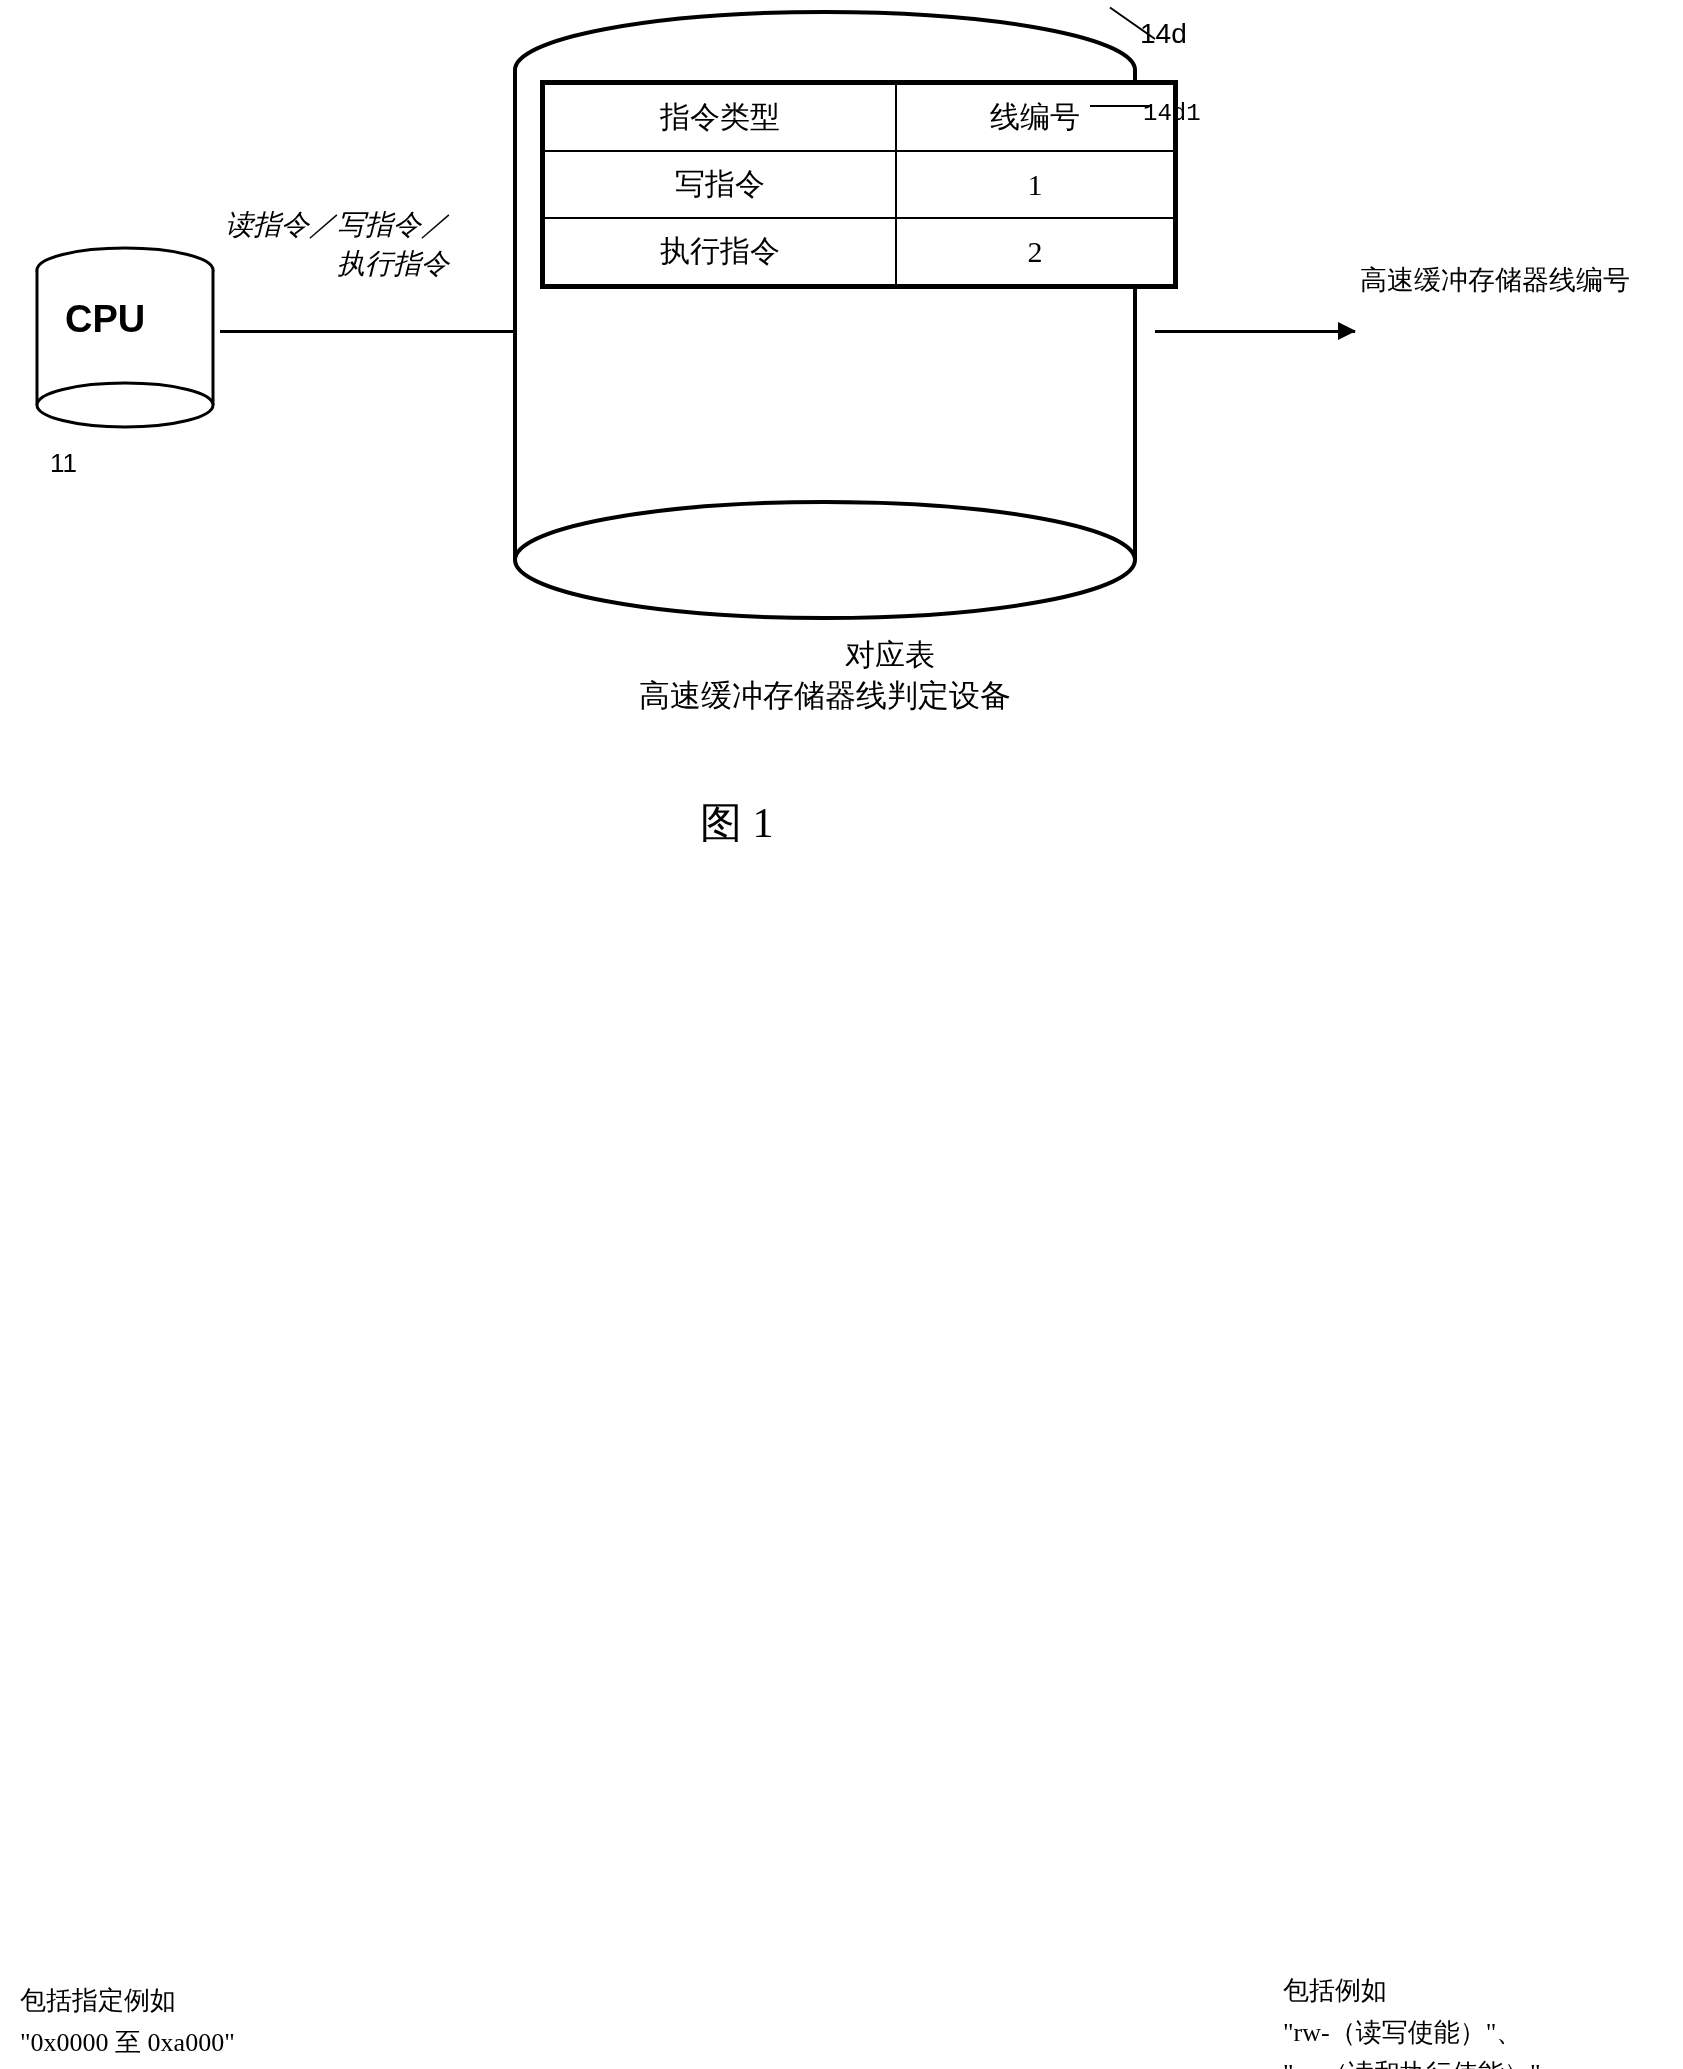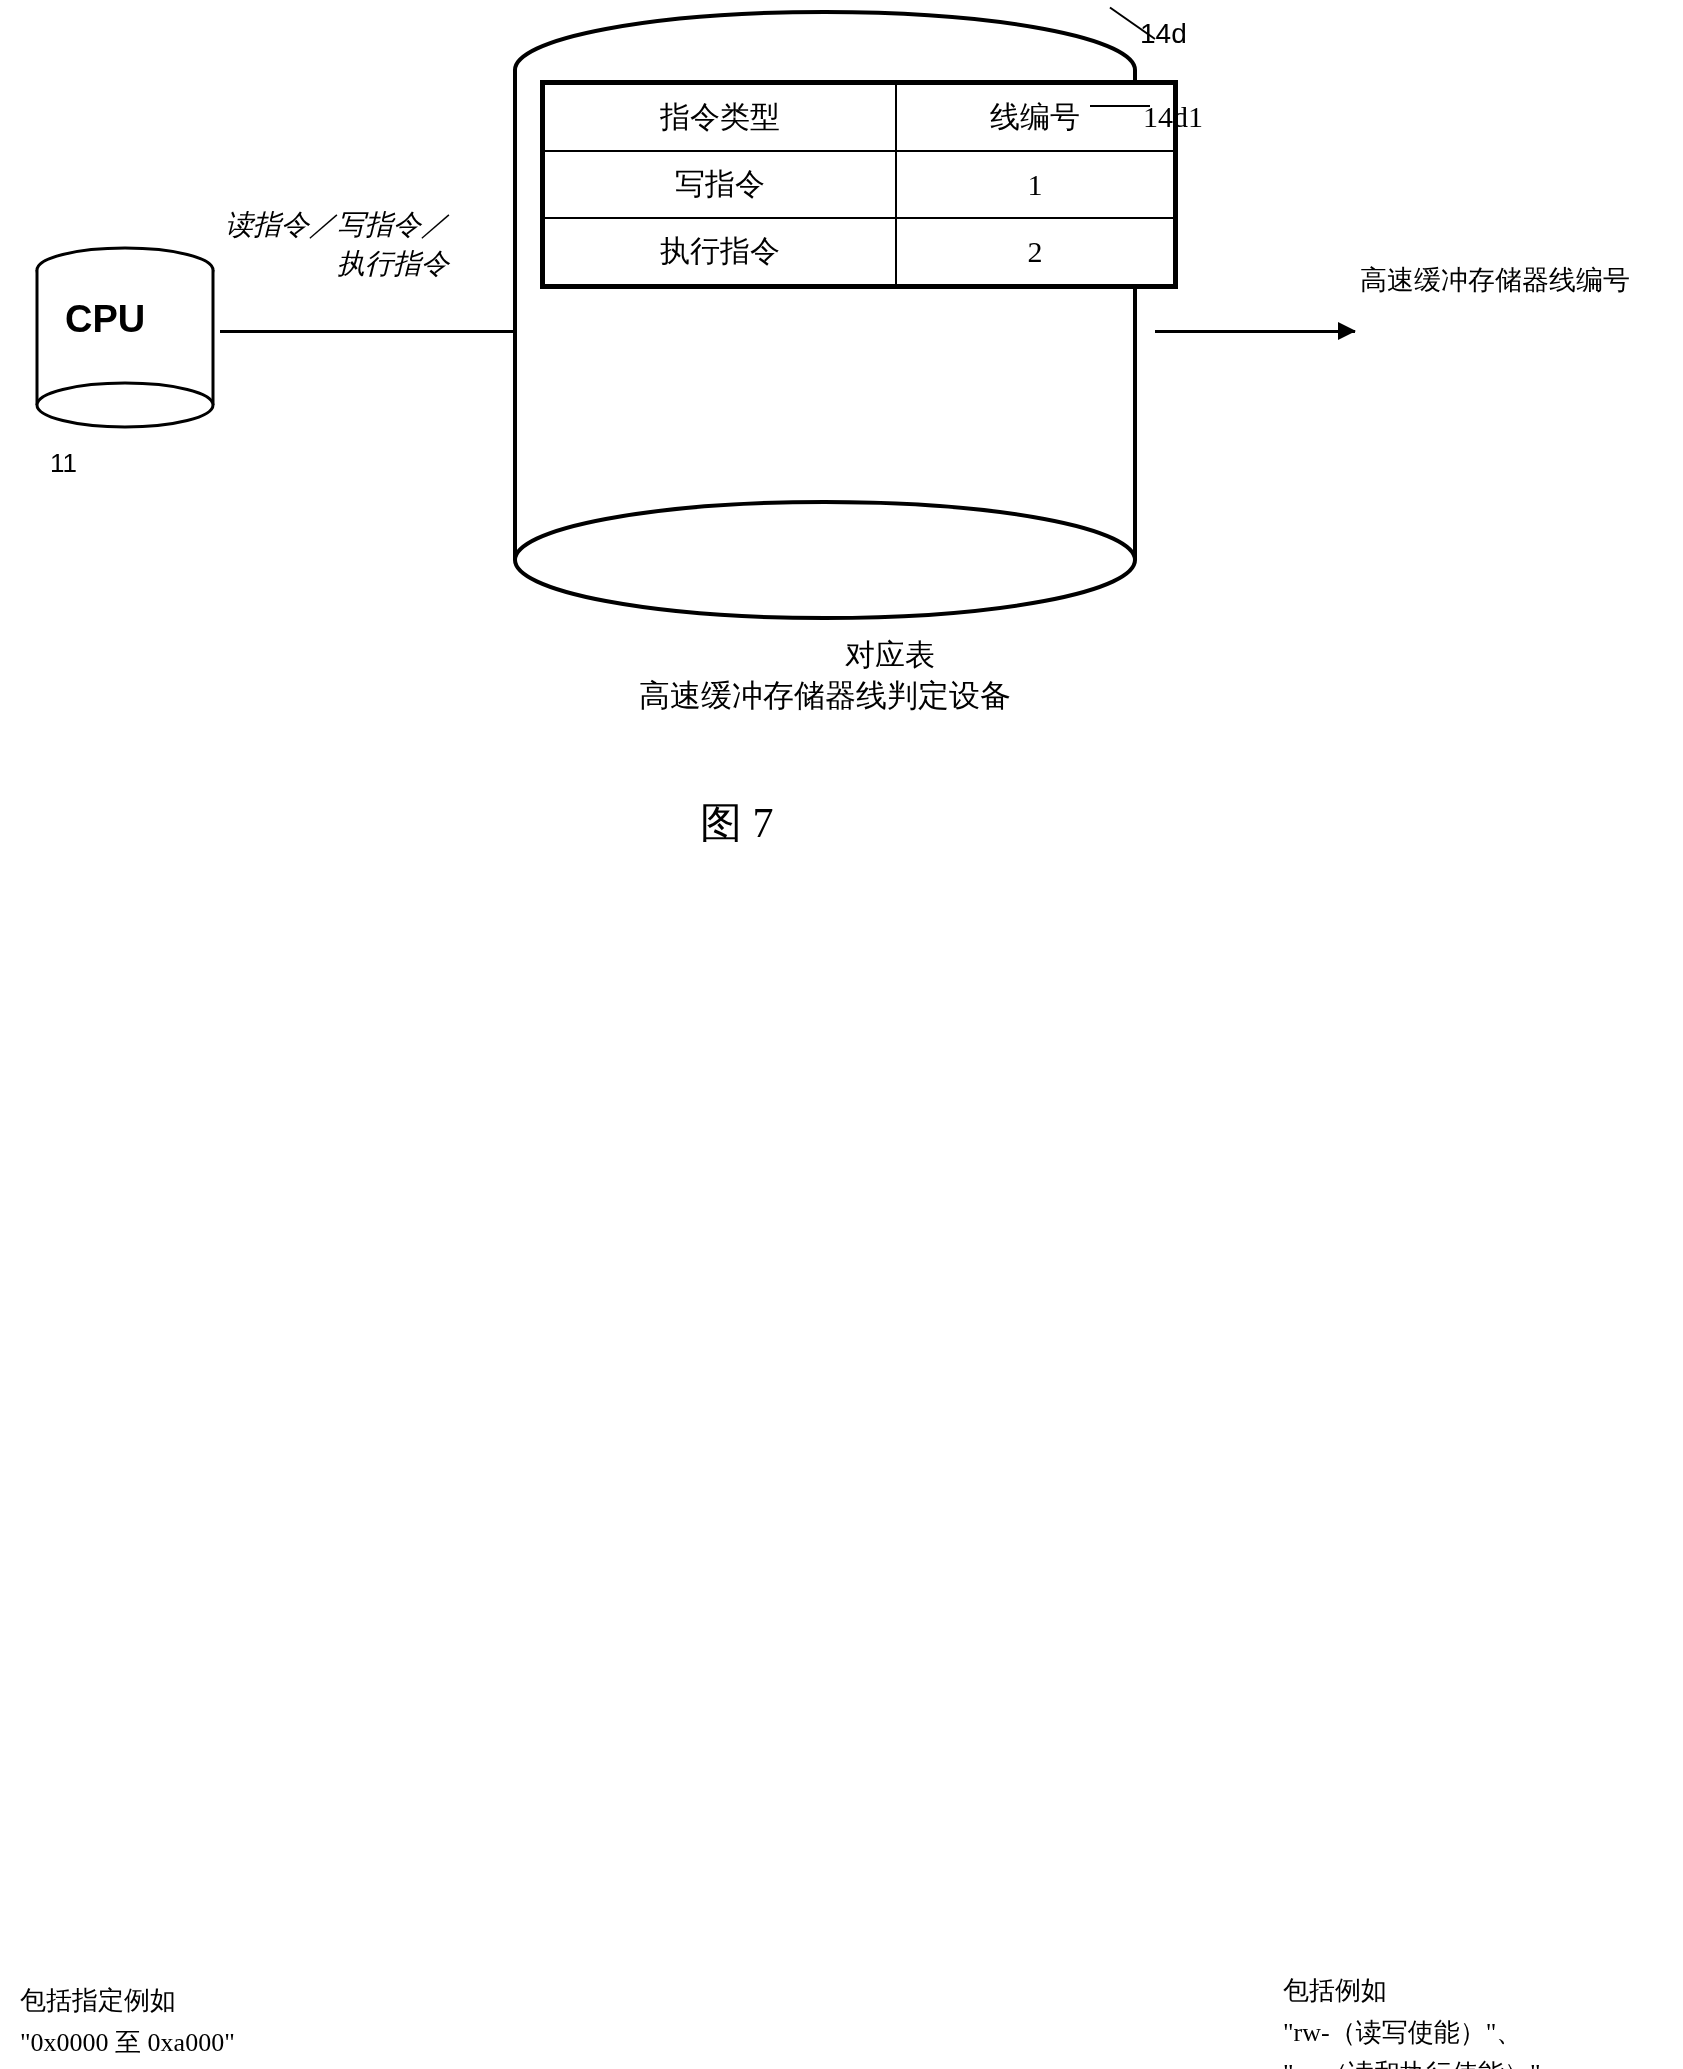--- a/index.html
+++ b/index.html
@@ -132,22 +132,22 @@
       background: #000;
       transform-origin: right center;
       transform: rotate(35deg);
     }
 
     
     .label-14d1 {
       position: absolute;
       left: 1143px;
       top: 100px;
-      font-size: 30px;
-      font-family: Liberation Serif, serif;
+      font-size: 24px;
+      font-family: Liberation Mono, monospace;
     }
     .label-14d1-line {
       position: absolute;
       left: 1090px;
       top: 105px;
       width: 60px;
       height: 2px;
       background: #000;
     }
 
@@ -302,21 +302,21 @@
   <div class="right-arrow"></div>
   <div class="right-label">
     <span>高速缓冲存储器线编号</span>
   </div>
 
   <div class="table-caption">对应表</div>
 
   <div class="device-label">高速缓冲存储器线判定设备</div>
 
   <div class="fig5-label">
-    <span>图 7</span>
+    <span>图 1</span>
   </div>
 
 </div>
 
 <div class="fig6-container">
 
   <div class="left-annotation">
     <span>包括指定例如</span><br>
     <span>"0x0000 至 0xa000"</span><br>
     <br>

